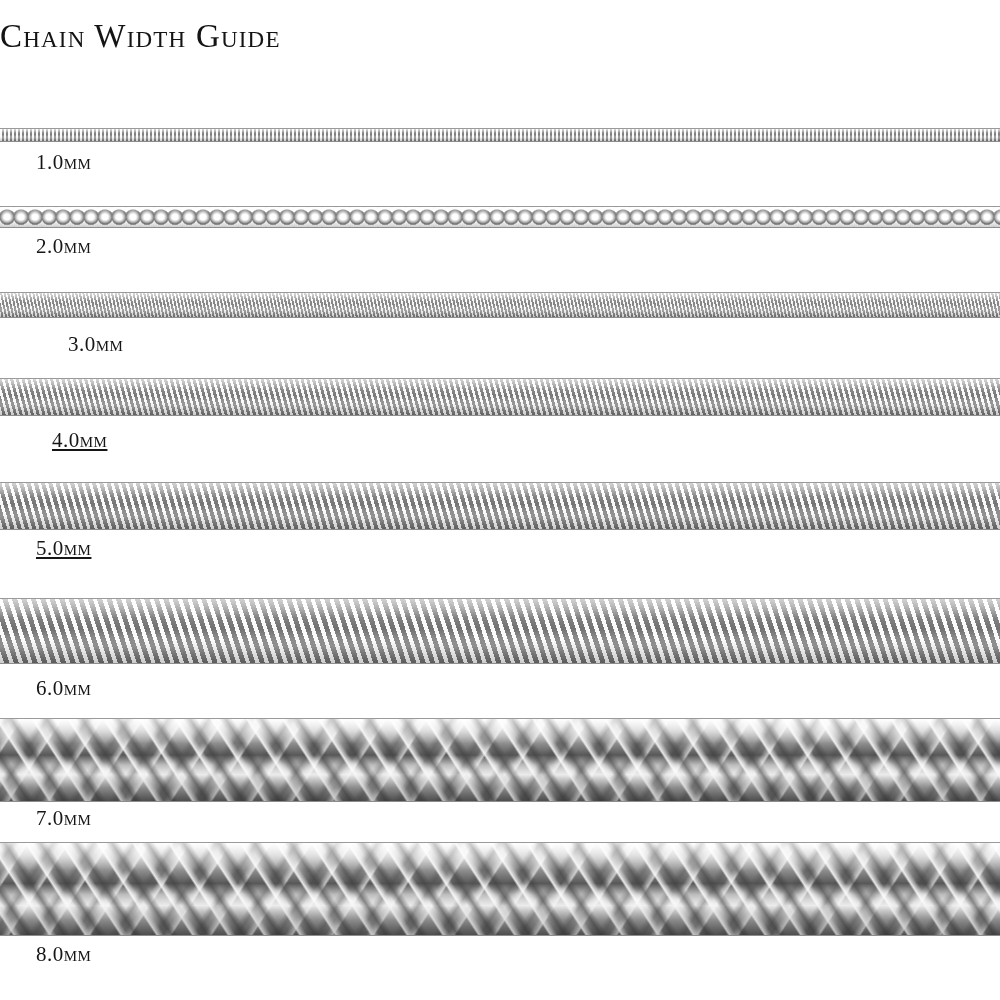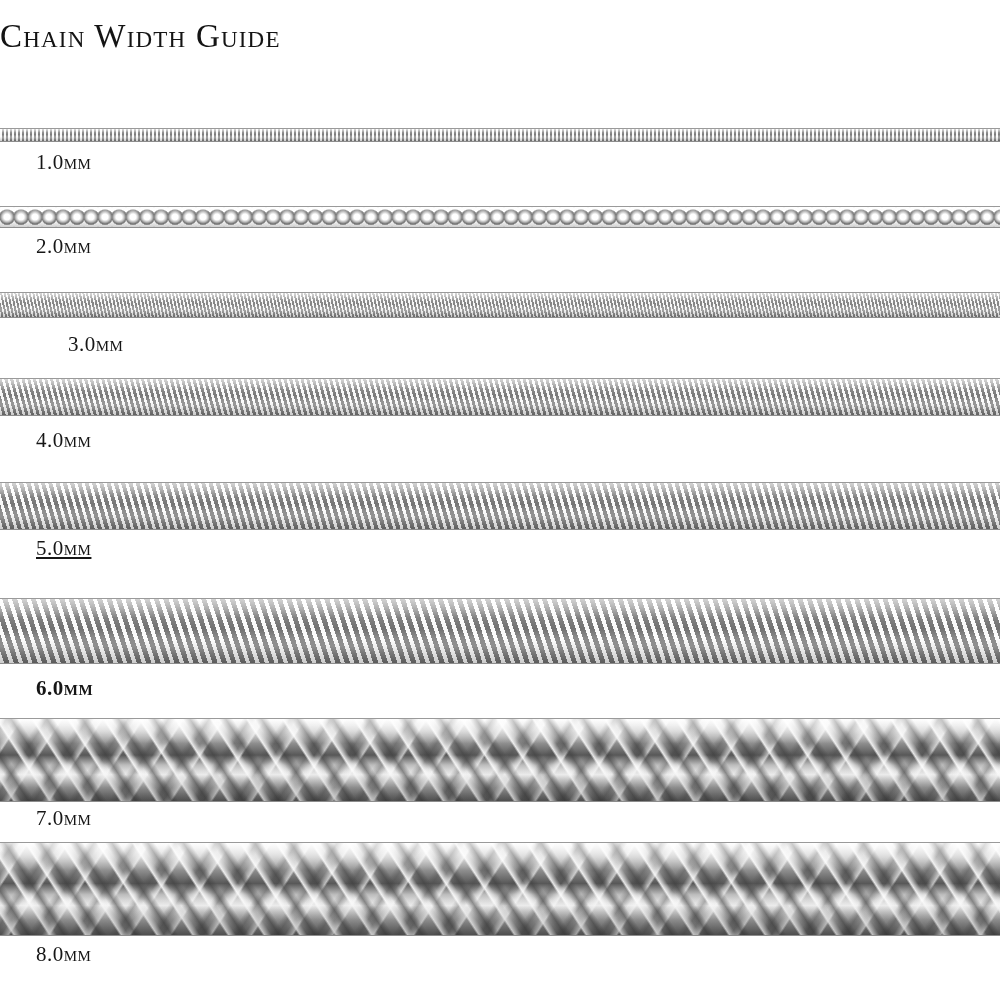--- a/index.html
+++ b/index.html
@@ -187,35 +187,35 @@
         <div class="sheen"></div>
       </div>
     </div>
     <div class="label" style="top: 332px; left: 36px; margin-left: 32px;">3.0mm</div>
     <div class="chain-strip" style="top: 378px; height: 38px;">
       <div class="band">
         <div class="links tex-snake-med"></div>
         <div class="sheen"></div>
       </div>
     </div>
-    <div class="label" style="top: 428px; left: 36px;">4.0mm</div>
+    <div class="label" style="top: 428px; left: 52px; text-decoration: underline;">4.0mm</div>
     <div class="chain-strip" style="top: 482px; height: 48px;">
       <div class="band">
         <div class="links tex-snake-wide"></div>
         <div class="sheen"></div>
       </div>
     </div>
     <div class="label" style="top: 536px; left: 36px; text-decoration: underline;">5.0mm</div>
     <div class="chain-strip" style="top: 598px; height: 66px;">
       <div class="band">
         <div class="links tex-snake-xwide"></div>
         <div class="sheen"></div>
       </div>
     </div>
-    <div class="label" style="top: 676px; left: 36px; font-weight: bold;">6.0mm</div>
+    <div class="label" style="top: 676px; left: 36px;">6.0mm</div>
     <div class="chain-strip" style="top: 718px; height: 84px;">
       <div class="band rope-band">
         <div class="links tex-rope"></div>
         <div class="sheen"></div>
       </div>
     </div>
     <div class="label" style="top: 806px; left: 36px; text-align: center;">7.0mm</div>
     <div class="chain-strip" style="top: 842px; height: 94px;">
       <div class="band rope-band">
         <div class="links tex-rope"></div>

